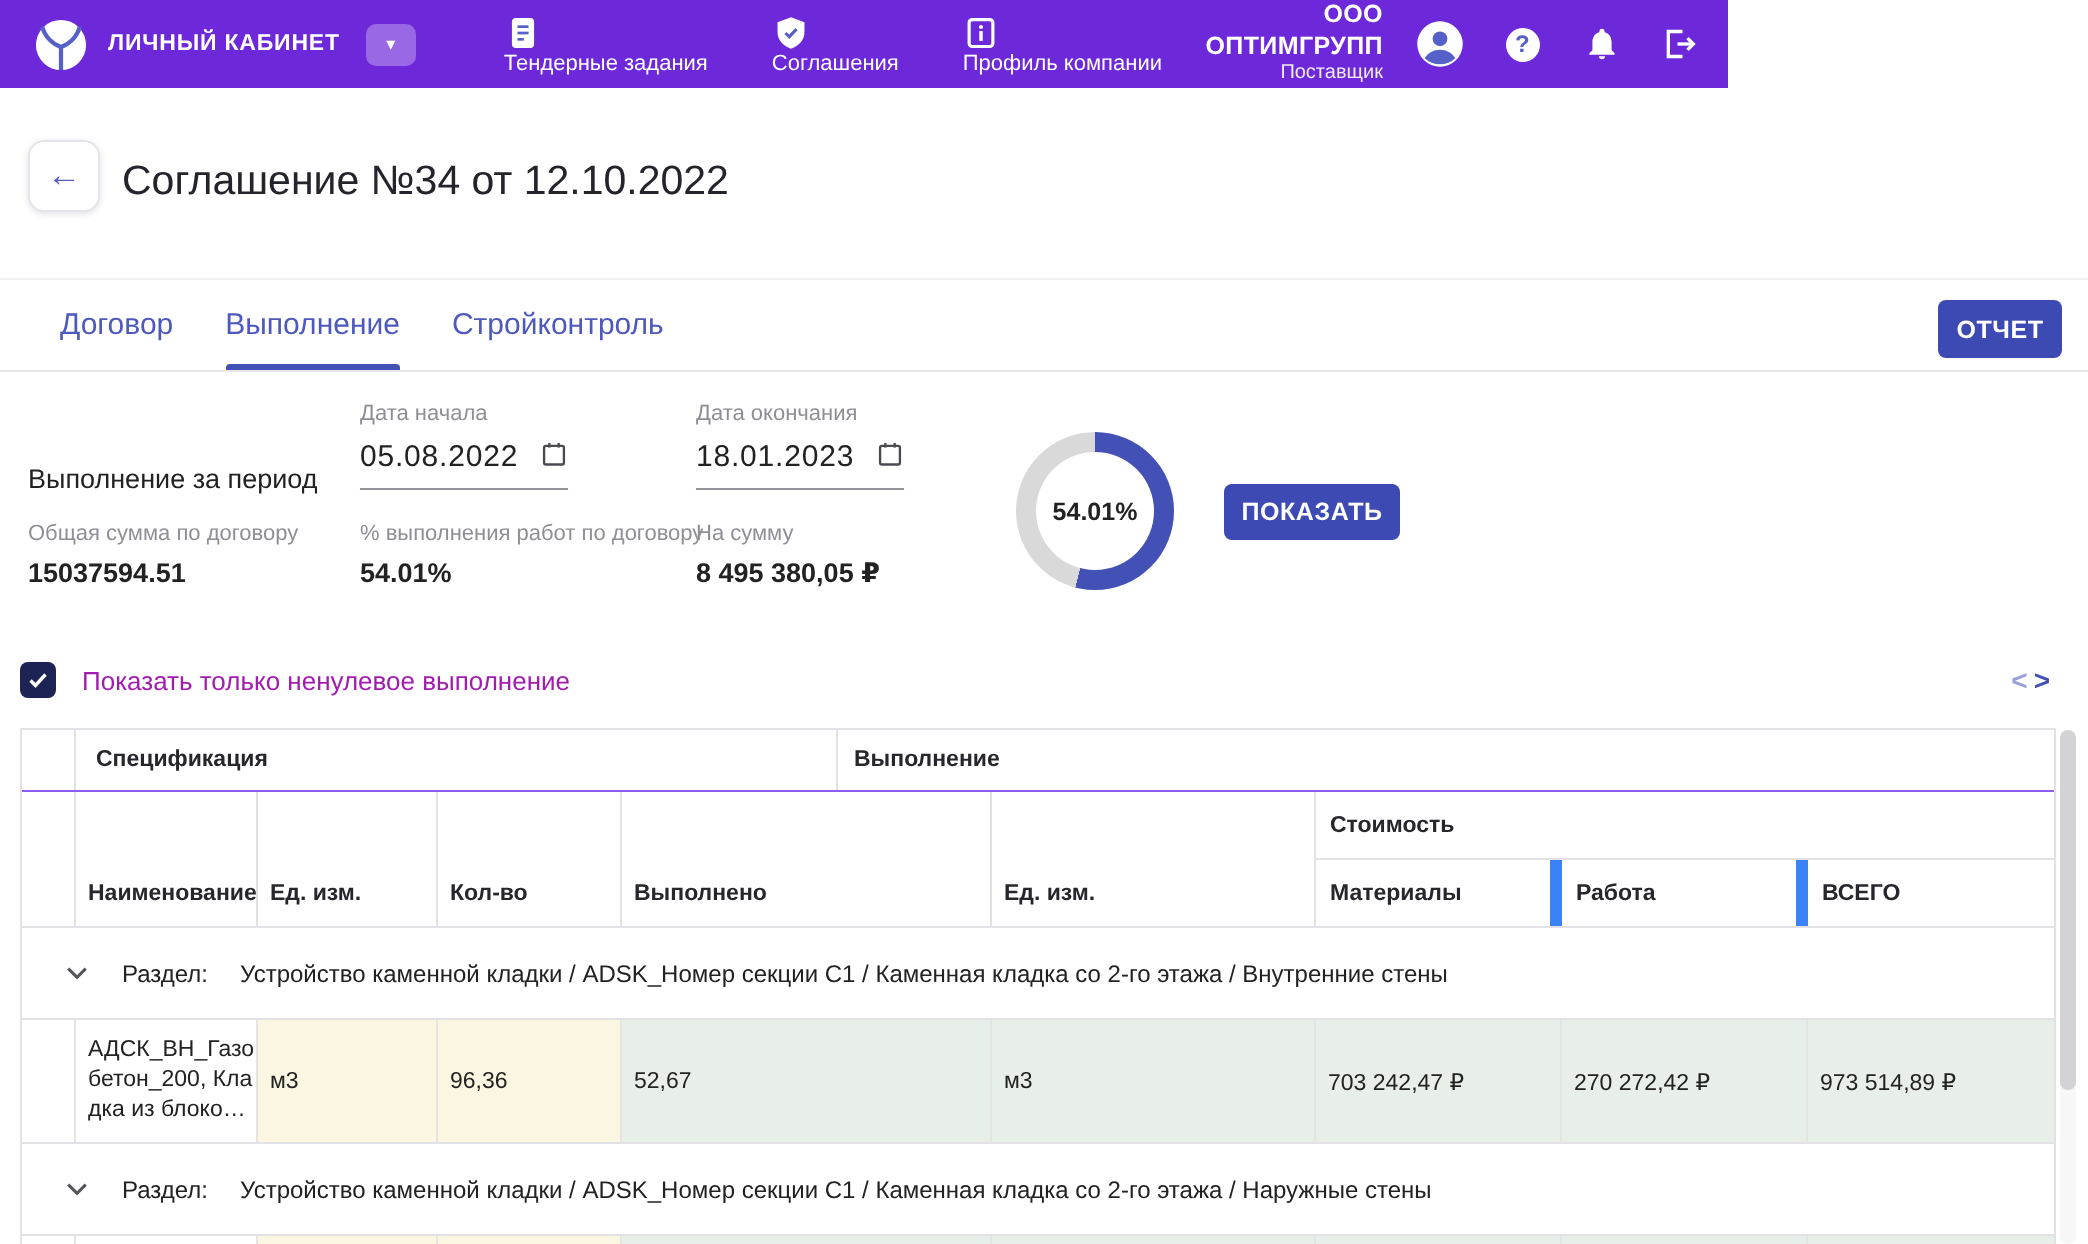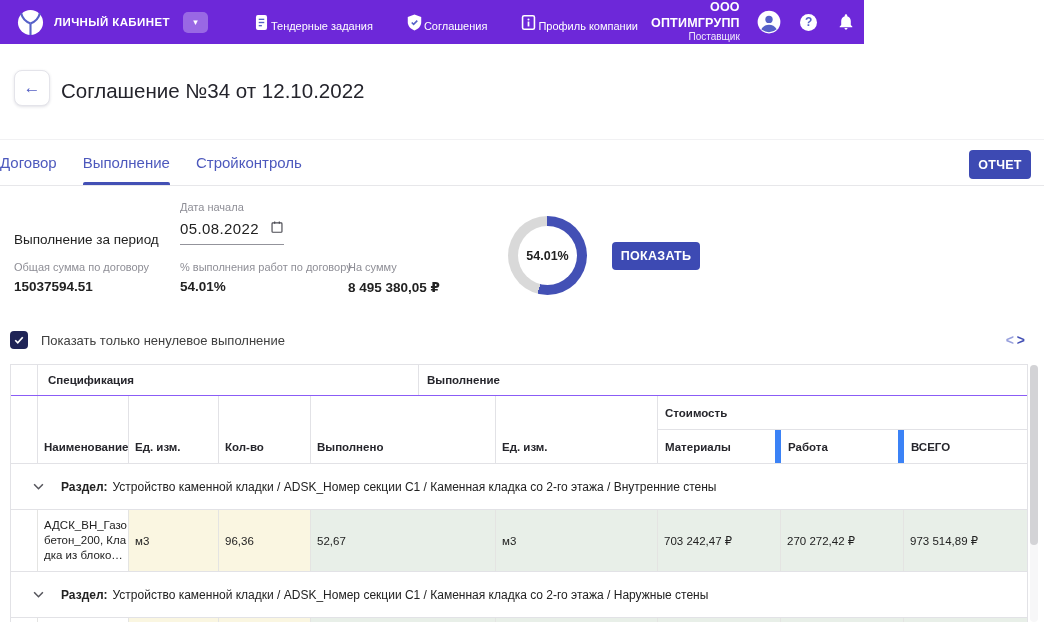--- a/index.html
+++ b/index.html
@@ -7,39 +7,39 @@
     font-family:"Liberation Sans","DejaVu Sans",sans-serif;color:#26262c}
 
   
   .topbar{position:absolute;left:0;top:0;width:864px;height:44px;background:#6d28d9;
     display:flex;align-items:center;color:#fff}
   .brand{display:flex;align-items:center;gap:10px;padding-left:17px}
   .brand-label{font-size:11.5px;font-weight:700;letter-spacing:.4px;white-space:nowrap}
   .brand-drop{width:25px;height:21px;background:rgba(255,255,255,.3);border-radius:5px;
     display:flex;align-items:center;justify-content:center;font-size:9px;margin-left:3px;cursor:pointer}
   .nav{display:flex;gap:32px;margin-left:44px}
-  .nav-item{display:flex;align-items:flex-end;gap:0px;font-size:11px;cursor:pointer;white-space:nowrap}
+  .nav-item{display:flex;flex-direction:column;align-items:flex-start;gap:0px;font-size:11px;cursor:pointer;white-space:nowrap}
   .topbar-right{margin-left:auto;display:flex;align-items:center;padding-right:12px}
   .company{text-align:right;margin-right:16px;line-height:1.25}
   .company-name{font-size:12.5px;font-weight:700;letter-spacing:.2px}
   .company-role{font-size:10px;opacity:.9}
   .tb-ic{width:26px;height:26px;display:flex;align-items:center;justify-content:center;cursor:pointer;margin-left:16px}
   .help-circle{width:17px;height:17px;border-radius:50%;background:#fff;color:#5661c8;
     font-size:12px;font-weight:700;display:flex;align-items:center;justify-content:center}
 
   
   .back-btn{position:absolute;left:14px;top:70px;width:34px;height:34px;background:#fff;
     border:1px solid #e4e4ea;border-radius:8px;box-shadow:0 1px 3px rgba(40,40,80,.14);
     display:flex;align-items:center;justify-content:center;color:#5560c4;font-size:17px;cursor:pointer}
   .page-title{position:absolute;left:61px;top:79px;font-size:20.5px;font-weight:500;color:#24242c}
 
   
   .tabs-bar{position:absolute;left:0;top:139px;width:1044px;height:47px;
     border-top:1px solid #f1f1f3;border-bottom:1px solid #e7e7ea;box-sizing:border-box}
-  .tabs{display:flex;gap:26px;padding-left:0;height:100%;align-items:flex-start}
+  .tabs{display:flex;gap:26px;padding-left:30px;height:100%;align-items:flex-start}
   .tab{font-size:15px;font-weight:500;color:#4d59bd;position:relative;height:100%;
     display:flex;align-items:center;cursor:pointer}
   .tab.active::after{content:"";position:absolute;left:0;right:0;bottom:0;height:3px;
     background:#4350b5;border-radius:2px 2px 0 0}
   .report-btn{position:absolute;right:13px;top:10px;width:62px;height:29px;background:#3d4ab3;
     color:#fff;font-size:12.5px;font-weight:700;border:none;border-radius:4px;letter-spacing:.3px;cursor:pointer}
 
   
   .label-sm{font-size:11px;color:#8e8e96}
   .period-label{position:absolute;left:14px;top:232px;font-size:13.5px;font-weight:500;color:#222}
@@ -55,21 +55,21 @@
   .donut::after{content:"";position:absolute;inset:10px;background:#fff;border-radius:50%}
   .donut-label{position:absolute;inset:0;display:flex;align-items:center;justify-content:center;
     font-size:12.5px;font-weight:600;z-index:1;color:#222}
   .show-btn{position:absolute;left:612px;top:242px;width:88px;height:28px;background:#3d4ab3;
     color:#fff;font-size:12.5px;font-weight:700;border:none;border-radius:4px;letter-spacing:.3px;cursor:pointer}
 
   
   .chk-row{position:absolute;left:10px;top:331px;display:flex;align-items:center;gap:13px}
   .chk{width:18px;height:18px;background:#1e2356;border-radius:4px;display:flex;
     align-items:center;justify-content:center;cursor:pointer;flex:none}
-  .chk-label{font-size:13px;color:#404040}
+  .chk-label{font-size:13px;color:#a21caf}
   .scroll-arrows{position:absolute;right:19px;top:331px;font-size:14px;font-weight:700;
     display:flex;gap:3px;line-height:18px}
   .sa-left{color:#98a0dd;cursor:pointer}
   .sa-right{color:#4350b5;cursor:pointer}
 
   
   .tbl{position:absolute;left:10px;top:364px;width:1016px;border:1px solid #e2e2e6;border-bottom:none;
     font-size:11.5px;background:#fff}
   .tbl *{box-sizing:border-box}
   .hr1{display:flex;height:31px;border-bottom:1px solid #8b5cf6}
@@ -86,21 +86,21 @@
   .cost-cols{display:flex;flex:1}
   .hc2{width:123px;border-right:6px solid #3b82f6;display:flex;align-items:center;
     padding-left:7px;font-weight:700;flex:none}
   .hc2:last-child{border-right:none}
   .w0{width:27px}.wname{width:91px}.wunit{width:90px}.wqty{width:92px}
   .wdone{width:185px}.wdunit{width:162px}
   .sec-row{height:46px;border-bottom:1px solid #e2e2e6;display:flex;align-items:center;
     padding-left:22px;gap:17px;background:#fff}
   .sec-chevron{display:flex;align-items:center;cursor:pointer;flex:none}
   .sec-title{font-size:12px;color:#222;white-space:nowrap;overflow:hidden}
-  .sec-prefix{font-weight:700;margin-right:5px}
+  .sec-prefix{font-weight:400;margin-right:16px}
   .data-row{display:flex;height:62px;border-bottom:1px solid #e2e2e6;background:#fff}
   .dc{border-right:1px solid #e4e4e2;display:flex;align-items:center;padding-left:6px;
     font-size:11.5px;color:#222;flex:none}
   .dc:last-child{border-right:none}
   .name-text{display:-webkit-box;-webkit-line-clamp:3;-webkit-box-orient:vertical;overflow:hidden;
     word-break:break-all;line-height:15px}
   .bg-y{background:#faf6e1}.bg-g{background:#e8efe8}
 
   
   .vscroll{position:absolute;left:1030px;top:365px;width:8px;height:257px;background:#f7f7f8;border-radius:4px}
@@ -219,20 +219,33 @@
       <span style="display:flex">
         <svg width="14" height="14" viewBox="0 0 24 24" fill="none" stroke="#4a4a52" stroke-width="2">
           <rect x="3.5" y="5" width="17" height="16" rx="1.5"></rect>
           <line x1="8" y1="2.5" x2="8" y2="6.5"></line>
           <line x1="16" y1="2.5" x2="16" y2="6.5"></line>
         </svg>
       </span>
     </div>
   </div>
 
+  <div class="date-field df2">
+    <div class="label-sm">Дата окончания</div>
+    <div class="date-value-row">
+      <span class="date-value">18.01.2023</span>
+      <span style="display:flex">
+        <svg width="14" height="14" viewBox="0 0 24 24" fill="none" stroke="#4a4a52" stroke-width="2">
+          <rect x="3.5" y="5" width="17" height="16" rx="1.5"></rect>
+          <line x1="8" y1="2.5" x2="8" y2="6.5"></line>
+          <line x1="16" y1="2.5" x2="16" y2="6.5"></line>
+        </svg>
+      </span>
+    </div>
+  </div>
 
   <div class="stat s1">
     <div class="label-sm">Общая сумма по договору</div>
     <div class="stat-value">15037594.51</div>
   </div>
   <div class="stat s2">
     <div class="label-sm">% выполнения работ по договору</div>
     <div class="stat-value">54.01%</div>
   </div>
   <div class="stat s3">

